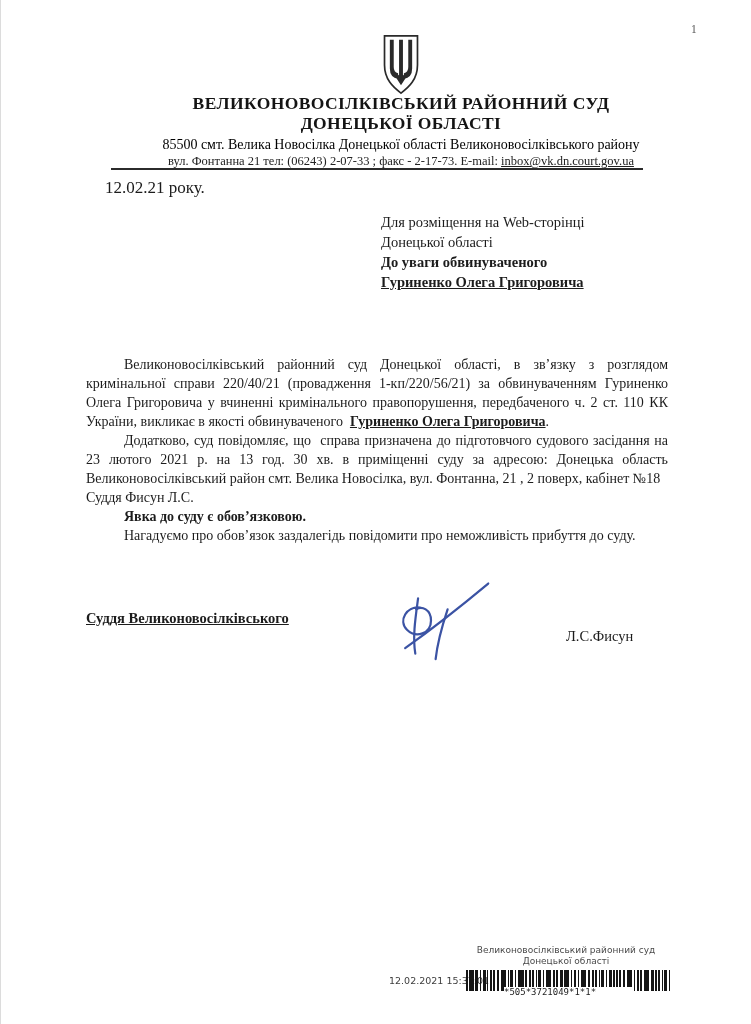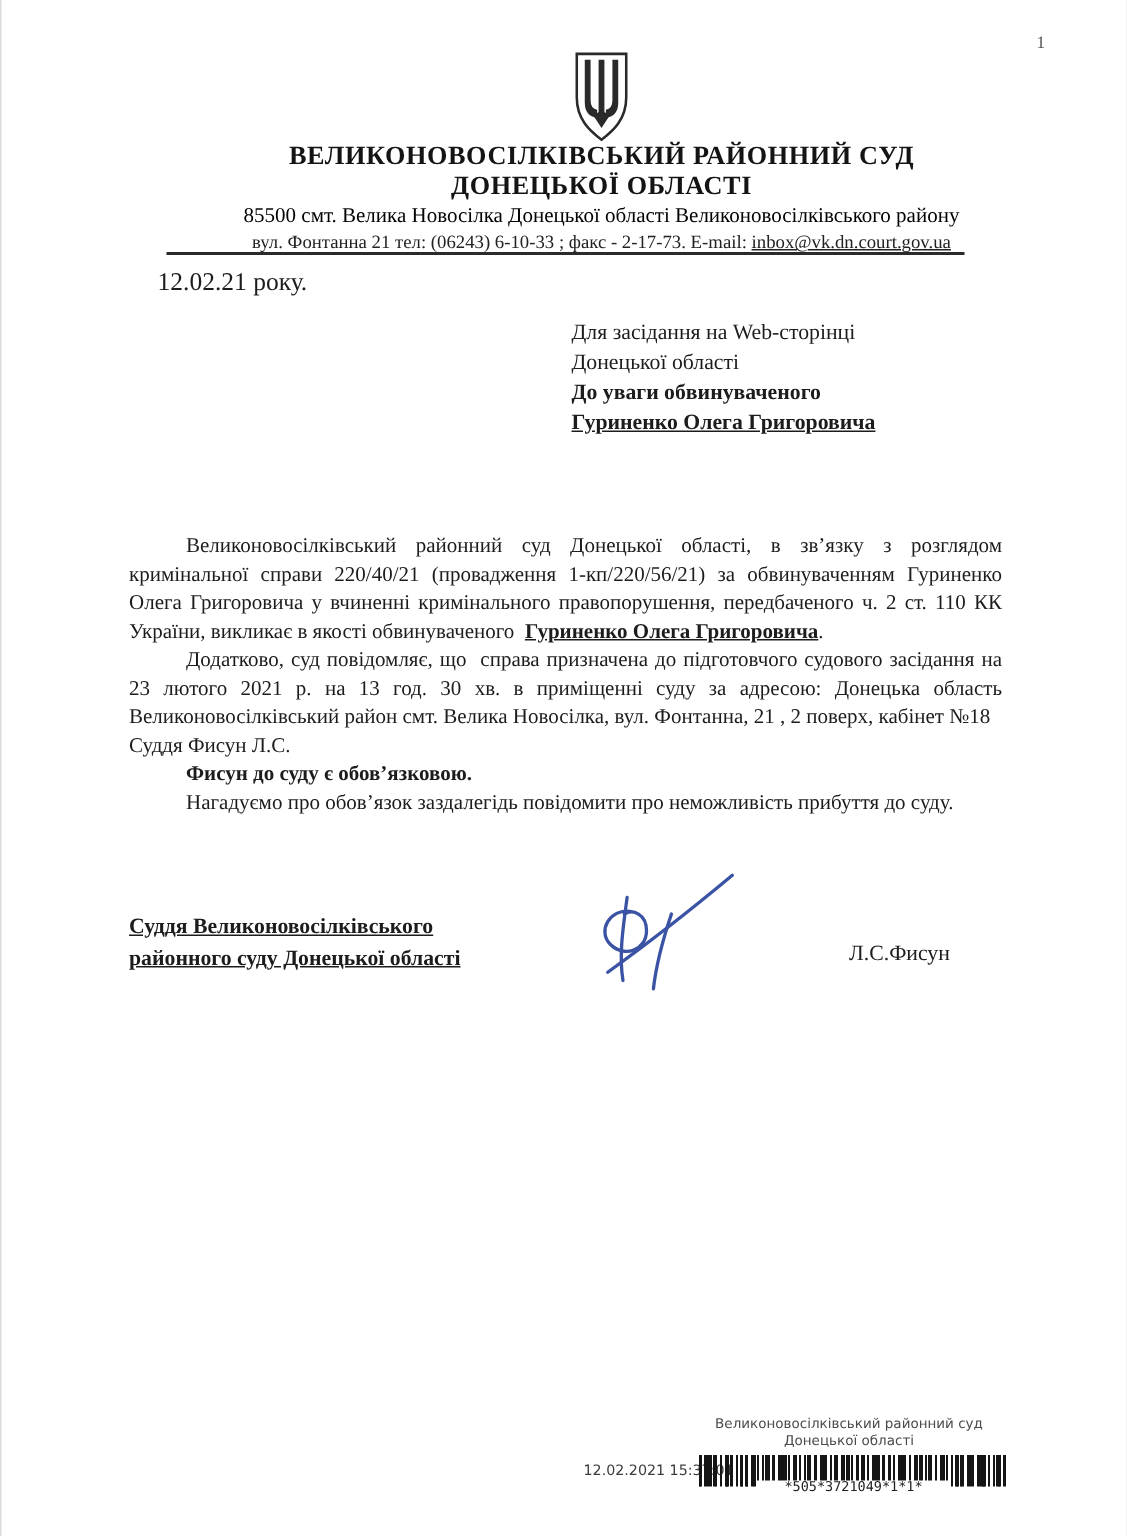--- a/index.html
+++ b/index.html
@@ -88,21 +88,21 @@
     width:206px; height:30px;
   }
   .barcode-bars {
     width:206px; height:21px;
     background:
       repeating-linear-gradient(90deg, #151515 0 1.5px, rgba(0,0,0,0) 1.5px 3.5px),
       repeating-linear-gradient(90deg, #151515 0 2px, rgba(0,0,0,0) 2px 9px),
       repeating-linear-gradient(90deg, rgba(0,0,0,0) 0 5px, #151515 5px 6.5px, rgba(0,0,0,0) 6.5px 13px);
   }
   .barcode-label {
-    margin-top:-4px; text-align:center;
+    margin-top:-4px; 
     font-family:"DejaVu Sans Mono", monospace;
     font-size:9px; color:#222;
     background:#fff; display:block; width:130px;
     margin-left:38px;
   }
 </style>
 </head>
 <body>
 
 <div class="page">
@@ -115,45 +115,44 @@
       <path d="M46 14 H54 V86 L61 91 L50 108 L39 91 L46 86 Z" fill="#2a2a2a"></path>
       <path d="M27 14 H35 V70 Q35 81 44 83 L44 94 Q27 92 27 73 Z" fill="#2a2a2a"></path>
       <path d="M73 14 H65 V70 Q65 81 56 83 L56 94 Q73 92 73 73 Z" fill="#2a2a2a"></path>
     </svg>
   </div>
 
   <div class="header-text">
     <div class="court-title">ВЕЛИКОНОВОСІЛКІВСЬКИЙ РАЙОННИЙ СУД</div>
     <div class="court-title">ДОНЕЦЬКОЇ  ОБЛАСТІ</div>
     <div class="header-address">85500 смт. Велика Новосілка Донецької області Великоновосілківського району</div>
-    <div class="header-contact"><span>вул. Фонтанна 21 тел: (06243)    6-10-33 ;   факс -   2-17-73.  E-mail: </span><span class="email">inbox@vk.dn.court.gov.ua</span></div>
+    <div class="header-contact"><span>вул. Фонтанна 21 тел: (06243)    2-07-33 ;   факс -   2-17-73.  E-mail: </span><span class="email">inbox@vk.dn.court.gov.ua</span></div>
   </div>
 
   <div class="header-rule"></div>
 
   <div class="date-line">12.02.21 року.</div>
 
   <div class="addressee">
-    <div>Для засідання на Web-сторінці</div>
+    <div>Для розміщення на Web-сторінці</div>
     <div>Донецької області</div>
     <div class="bold">До уваги обвинуваченого</div>
     <div class="bold-underline">Гуриненко Олега Григоровича</div>
   </div>
 
   <div class="body-text">
     <p><span>Великоновосілківський районний суд Донецької області, в зв’язку з розглядом кримінальної справи 220/40/21 (провадження 1-кп/220/56/21) за обвинуваченням Гуриненко Олега Григоровича у вчиненні кримінального правопорушення, передбаченого ч. 2 ст. 110 КК України, викликає в якості обвинуваченого  </span><span class="name-emph">Гуриненко Олега Григоровича</span><span>.</span></p>
     <p>Додатково, суд повідомляє, що  справа призначена до підготовчого судового засідання на 23 лютого 2021 р. на 13 год. 30 хв. в приміщенні суду за адресою: Донецька область Великоновосілківський район смт. Велика Новосілка, вул. Фонтанна, 21 , 2 поверх, кабінет №18</p>
     <p class="noindent">Суддя Фисун Л.С.</p>
-    <p class="line-bold">Фисун до суду є обов’язковою.</p>
+    <p class="line-bold">Явка до суду є обов’язковою.</p>
     <p>Нагадуємо про обов’язок заздалегідь повідомити про неможливість прибуття до суду.</p>
   </div>
 
   <div class="signature-block-left">
     <div>Суддя Великоновосілківського</div>
-    <div>районного суду Донецької області</div>
   </div>
 
   <div class="signature-ink">
     <svg viewBox="0 0 130 100" width="120" height="96" aria-hidden="true">
       <g fill="none" stroke="#3b53a4" stroke-width="2.4" stroke-linecap="round">
         <path d="M40 30 C26 28 16 44 26 54 C36 64 52 58 52 44 C52 32 42 28 36 32"></path>
         <path d="M38 20 C35 42 32 62 35 80"></path>
         <path d="M24 74 C52 54 90 24 114 4"></path>
         <path d="M70 32 C64 50 59 68 57 86"></path>
       </g>

